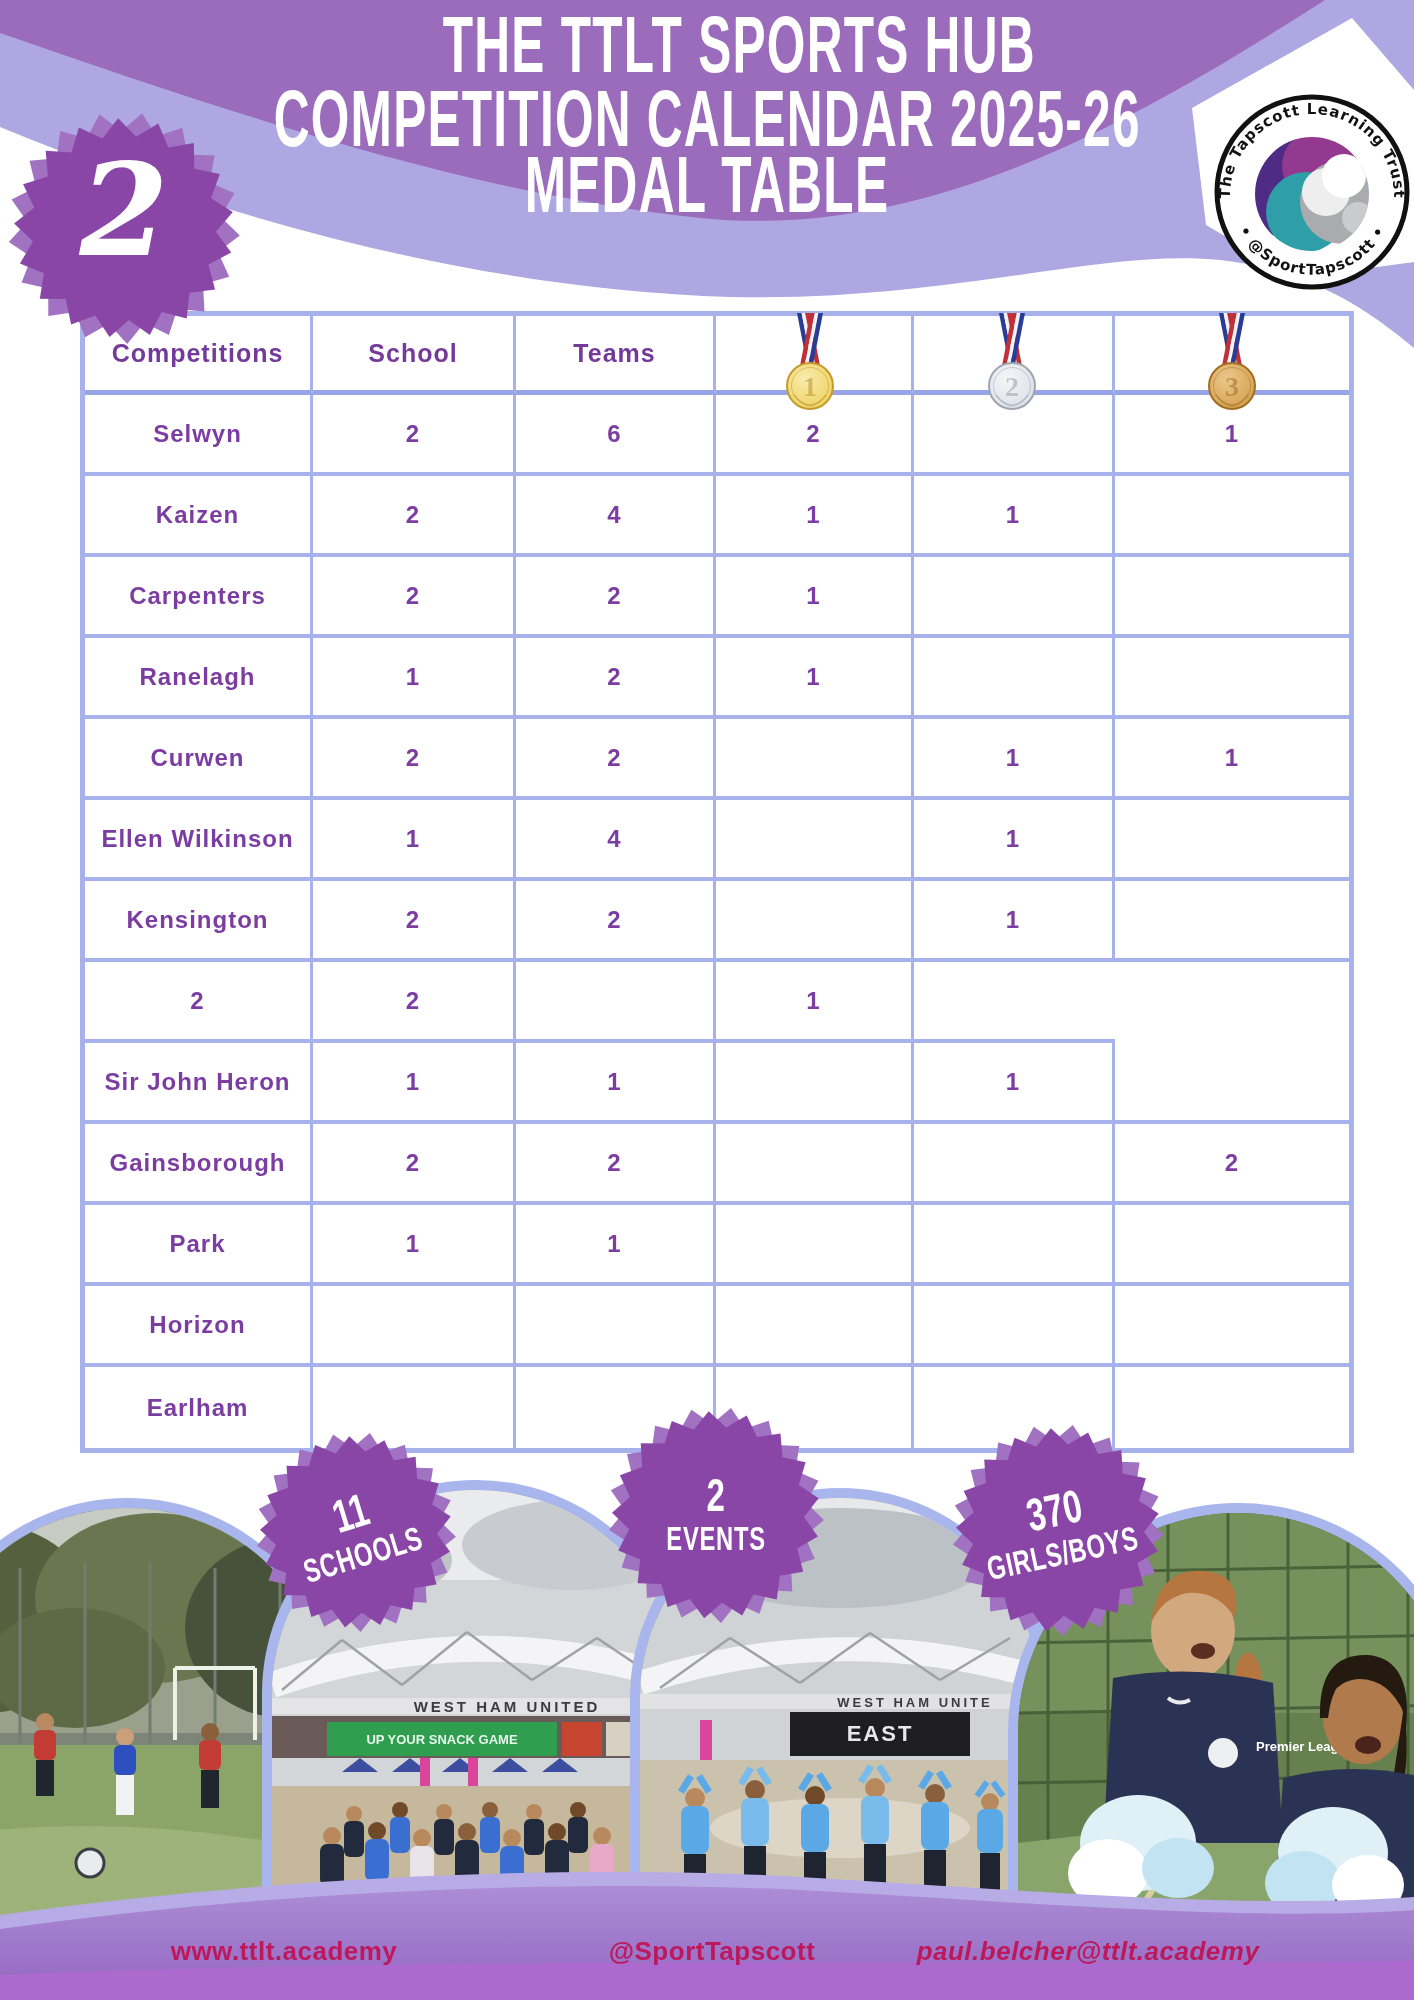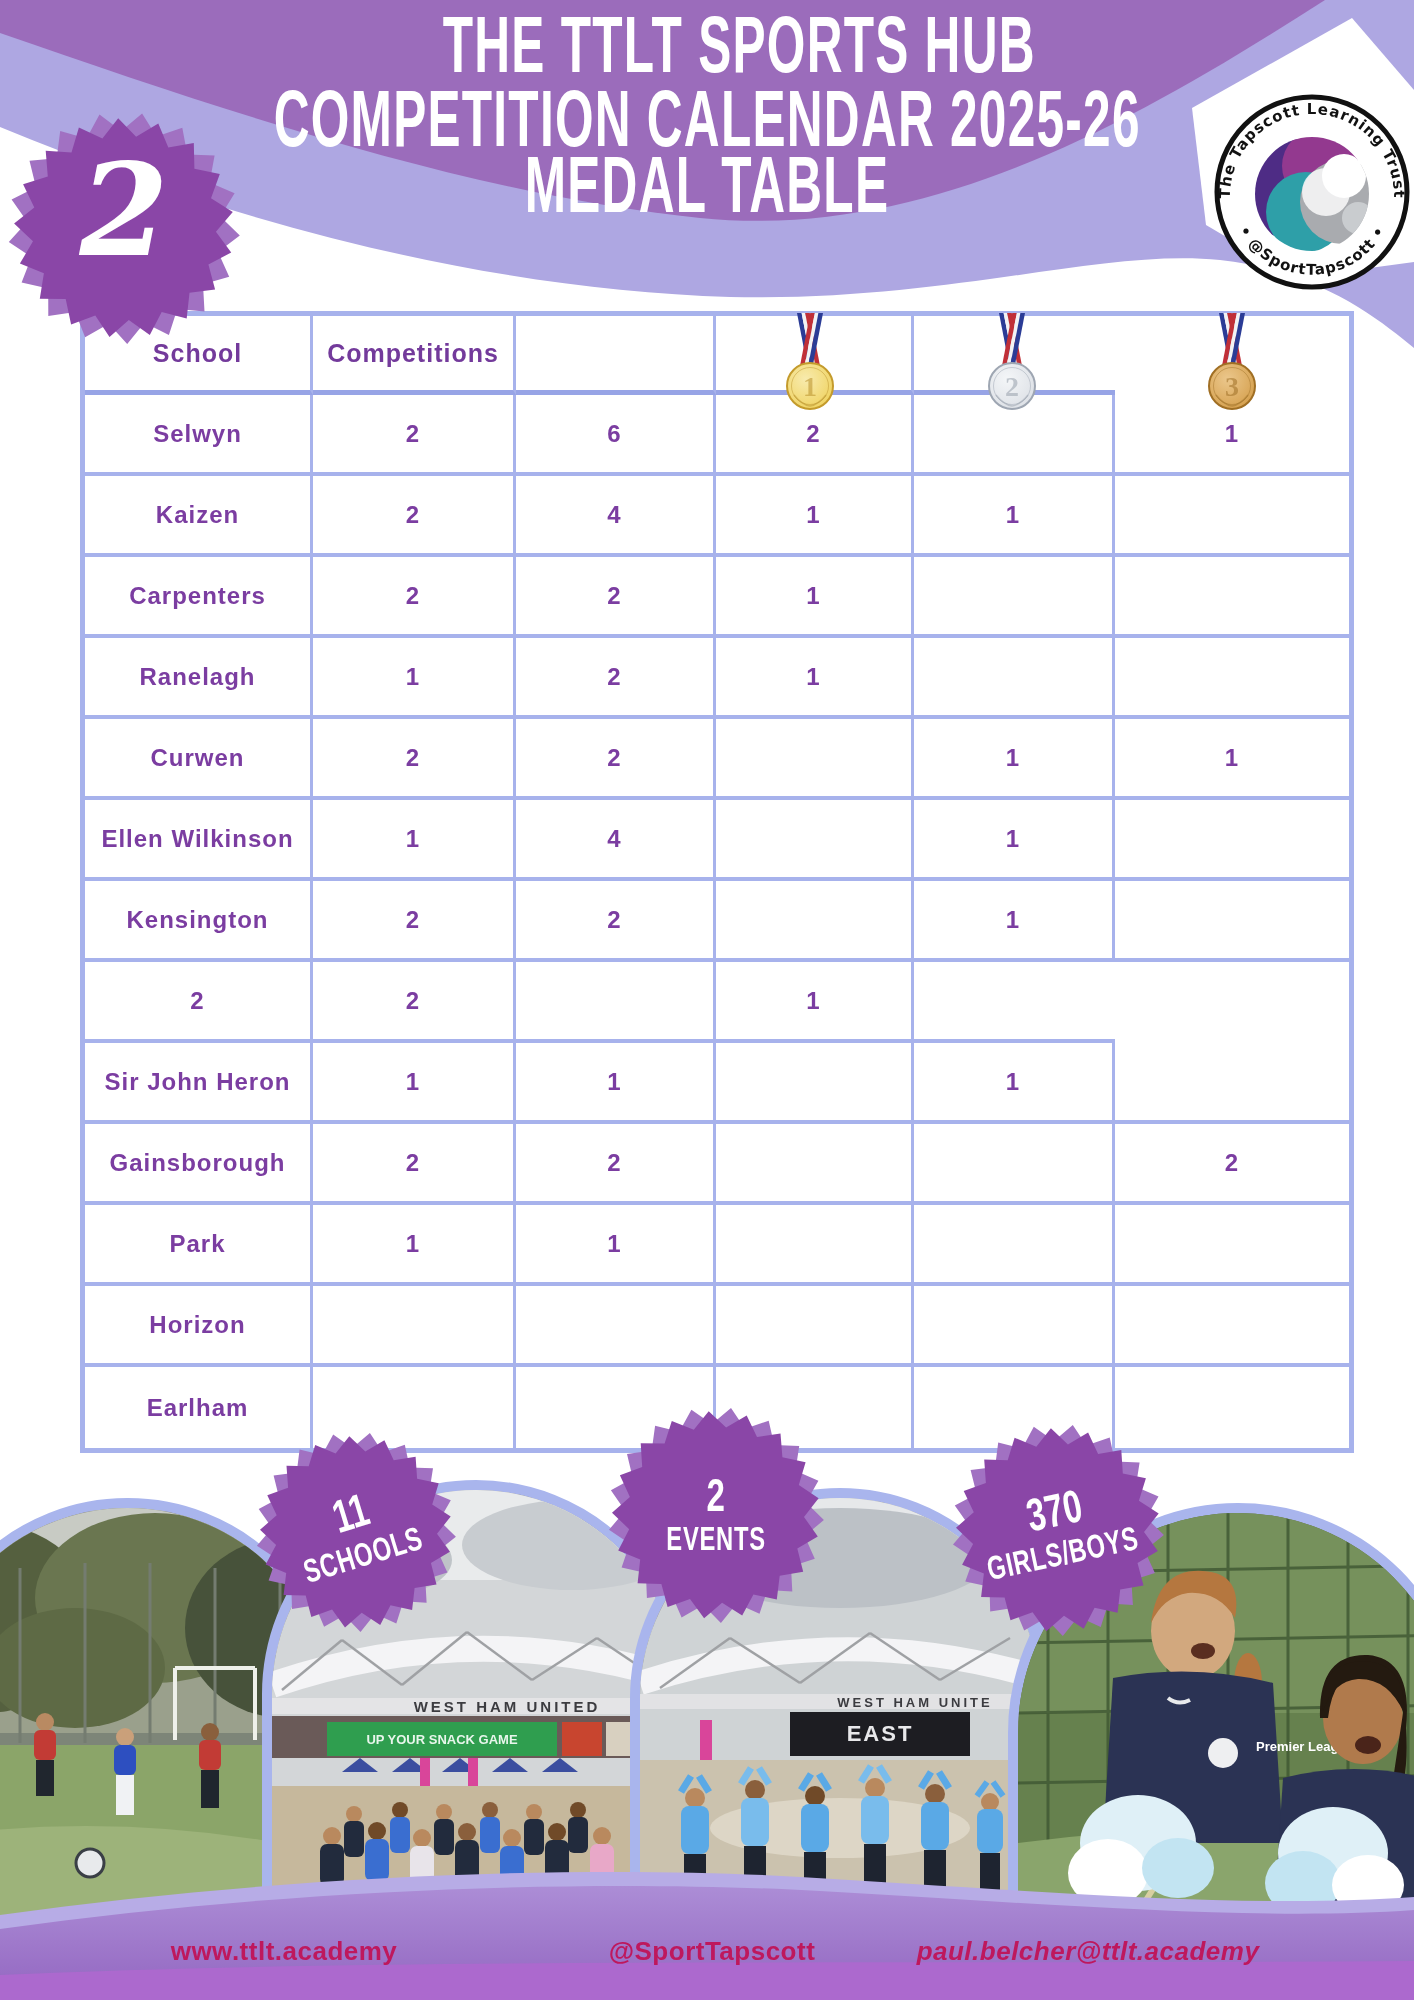--- a/index.html
+++ b/index.html
@@ -111,22 +111,23 @@
   <div class="badge2">
     <svg width="236" height="236" viewBox="0 0 236 236">
       <polygon id="star-back-2" fill="#A171C2" points="136.1,3.4 150.5,26.6 176.3,17.7 181.3,44.5 208.6,45.6 203.6,72.4 228.6,83.2 214.3,106.4 233.8,125.5 212.0,141.9 223.2,166.8 197.0,174.3 198.5,201.5 171.3,199.0 162.9,225.0 138.5,212.8 121.2,234.0 102.8,213.8 79.1,227.3 69.2,201.9 42.3,205.9 42.2,178.6 15.6,172.6 25.5,147.1 2.8,131.9 21.2,111.7 5.6,89.4 30.0,77.2 23.5,50.7 50.7,48.2 54.2,21.1 80.5,28.6 93.5,4.6 115.3,21.0"></polygon>
       <polygon id="star-front-2" fill="#8A46A7" points="112.2,8.2 130.1,26.8 152.3,13.5 162.3,37.4 187.8,32.9 188.4,58.8 213.8,63.9 205.0,88.2 226.8,102.1 209.9,121.7 225.2,142.5 202.4,154.6 209.1,179.6 183.5,182.7 180.7,208.4 155.7,201.9 143.8,224.9 122.8,209.9 103.5,227.0 89.3,205.4 65.1,214.4 59.7,189.1 33.8,188.8 37.9,163.3 13.9,153.6 27.0,131.3 8.1,113.6 28.3,97.5 17.1,74.2 41.8,66.5 39.7,40.7 65.5,42.4 72.9,17.6 96.4,28.6"></polygon>
     </svg>
     <div class="num">2</div>
   </div>
 
   <div class="tbl">
     <div class="trow thead">
+      <div class="cell">Competitions</div>
       <div class="cell">School</div>
-      <div class="cell">Competitions</div>
+      <div class="cell">Teams</div>
       <div class="cell"></div>
       <div class="cell"></div>
       <div class="cell"></div>
     </div>
     <div class="tbody" id="tbody">
         <div class="trow">
           <div class="cell">Selwyn</div>
           <div class="cell">2</div>
           <div class="cell">6</div>
           <div class="cell">2</div>

